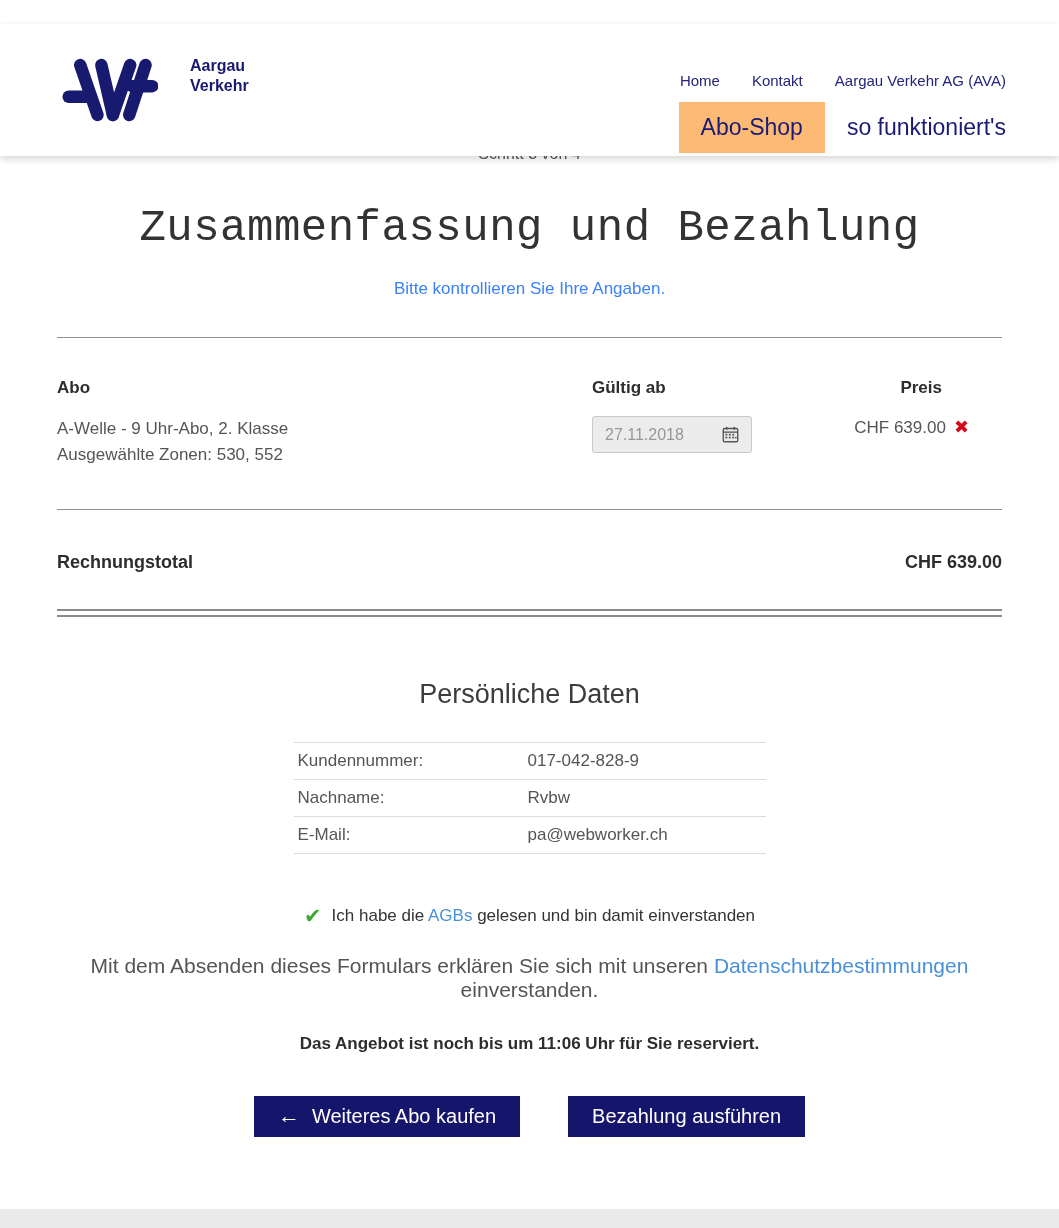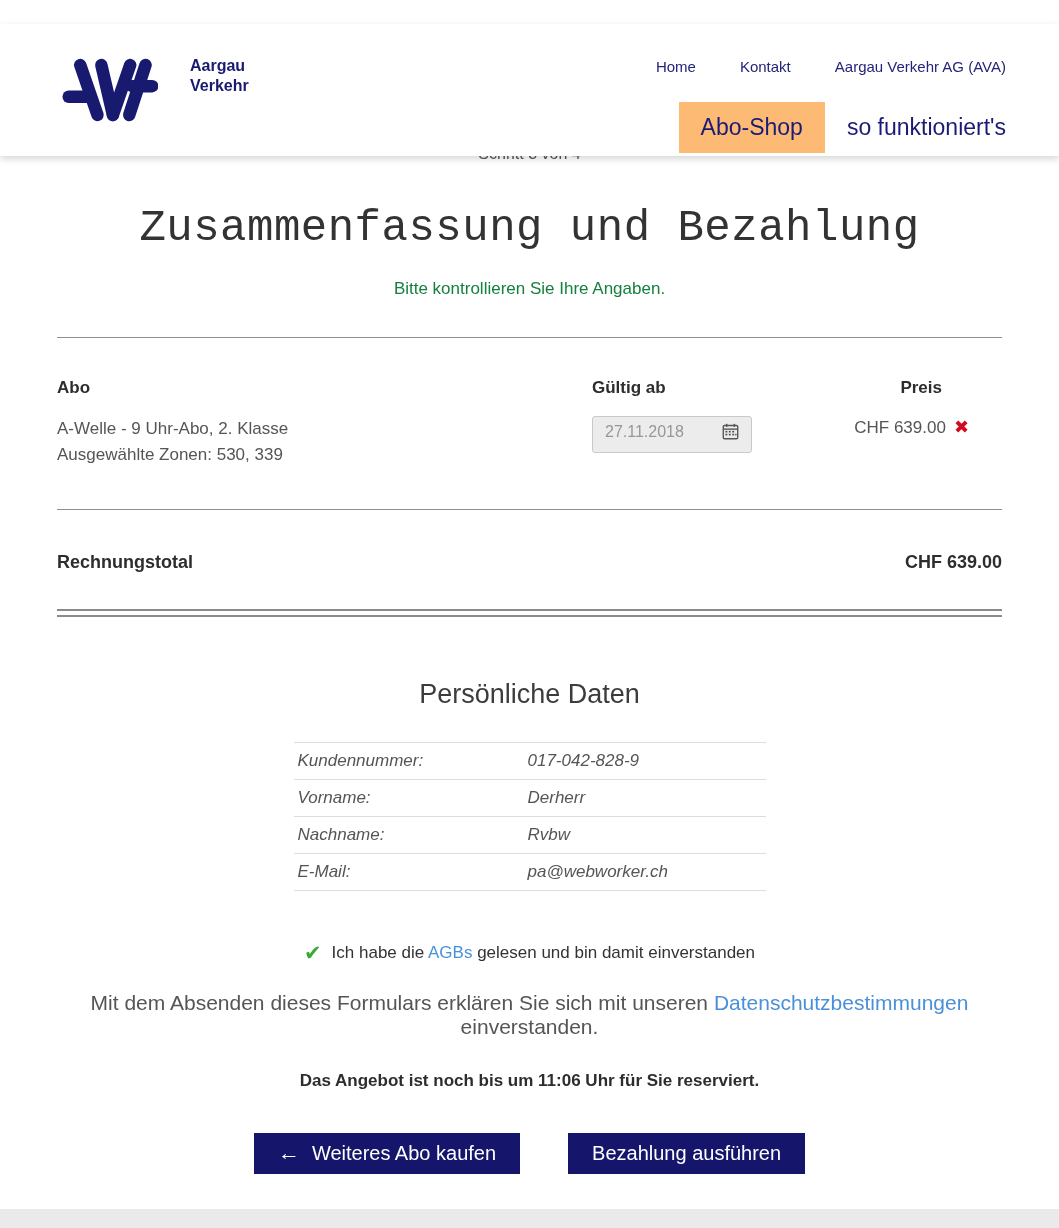--- a/index.html
+++ b/index.html
@@ -15,53 +15,53 @@
     box-shadow:0 3px 7px rgba(0,0,0,.16);
     margin-top:24px;
   }
   .brand { position:absolute; left:62px; top:26px; display:flex; align-items:flex-start; }
   .brand svg { width:96px; height:80px; }
   .brand-text {
     margin-left:32px; margin-top:6px; font-size:16px; font-weight:bold;
     color:#181a70; line-height:1.25;
   }
   .topnav {
-    position:absolute; top:34px; right:53px; display:flex; gap:44px;
+    position:absolute; top:48px; right:53px; display:flex; gap:32px;
     font-size:15px;
   }
   .topnav a { color:#24247c; text-decoration:none; cursor:pointer; }
   .subnav {
     position:absolute; top:78px; right:53px; display:flex; gap:22px; align-items:center;
     font-size:23px;
   }
   .subnav a { color:#1b1b76; text-decoration:none; cursor:pointer; }
   .subnav .active-box { background:#fdba74; padding:12px 22px; }
   
   .step-clip { height:9px; overflow:hidden; text-align:center; }
   .step-clip span {
     display:inline-block; font-size:16px; color:#555; transform:translateY(-11px);
   }
   
   .content { width:945px; margin:0 auto; }
   .page-title {
     margin-top:38px; text-align:center; font-size:44px; font-weight:300;
     color:#333; letter-spacing:.5px;font-family:Liberation Mono, monospace;
   }
-  .page-subtitle { margin-top:26px; text-align:center; font-size:17px; color:#15803d; }
+  .page-subtitle { margin-top:26px; text-align:center; font-size:17px; color:#3b82f6; }
   .hr1 { border:none; border-top:1px solid #8f8f8f; margin-top:38px; }
   
   .order-head, .order-item { display:grid; grid-template-columns:1fr 160px 250px; }
   .order-head { margin-top:40px; font-size:17px; font-weight:bold; color:#2d2d2d; }
   .order-head .mid { text-align:left; }
   .order-head .right { text-align:right; padding-right:60px; }
   .order-item { margin-top:18px; font-size:17px; color:#555; }
   .abo-lines { line-height:1.55; }
   .date-field {
     width:160px; height:37px; background:#ececec; border:1px solid #c9c9c9;
-    border-radius:3px; display:flex; padding:6px 12px;
+    border-radius:3px; display:flex; align-items:center; padding:0 12px;
     cursor:pointer;
   }
   .date-field .date-text { color:#979797; font-size:16px; flex:1; }
   .date-field svg { width:17px; height:17px; }
   .price-line { text-align:right; padding-right:33px; white-space:nowrap; }
   .remove-x {
     color:#d10a1e; font-weight:bold; font-size:18px; margin-left:8px; cursor:pointer;
   }
   .hr2 { border:none; border-top:1px solid #8f8f8f; margin-top:40px; }
   .total-row {
@@ -70,21 +70,21 @@
   }
   .double-line { margin-top:36px; }
   .double-line div { border-top:2px solid #8a8a8a; }
   .double-line div + div { margin-top:4px; }
   
   .personal-title {
     margin-top:62px; text-align:center; font-size:27px; font-weight:300; color:#3c3c3c;
   }
   .personal-table { width:472px; margin:32px auto 0; border-collapse:collapse; }
   .personal-table td {
-    border-top:1px solid #ddd; padding:8px 4px; font-size:17px; color:#555; height:36px;font-style:italic;
+    border-top:1px solid #ddd; padding:8px 4px; font-size:17px; color:#555; height:36px;
   }
   .personal-table tr:last-child td { border-bottom:1px solid #ddd; }
   .personal-table td.lbl { width:230px; }
   
   .agb-row { margin-top:50px; text-align:center; font-size:17px; color:#333; }
   .check { color:#3aaa35; font-size:21px; margin-right:10px; vertical-align:-2px; }
   a.inline-link { color:#4a90d9; text-decoration:none; cursor:pointer; }
   .privacy-row { margin-top:26px; text-align:center; font-size:21px; color:#555; }
   .notice-row { margin-top:32px; text-align:center; font-size:17px; font-weight:bold; color:#2d2d2d; }
   
@@ -146,21 +146,21 @@
 
   <div class="order-head">
     <div>Abo</div>
     <div class="mid">Gültig ab</div>
     <div class="right">Preis</div>
   </div>
 
   <div class="order-item">
     <div class="abo-lines">
       <div>A-Welle - 9 Uhr-Abo, 2. Klasse</div>
-      <div>Ausgewählte Zonen: 530, 339</div>
+      <div>Ausgewählte Zonen: 530, 552</div>
     </div>
     <div>
       <div class="date-field">
         <span class="date-text">27.11.2018</span>
         <svg viewBox="0 0 20 20" aria-hidden="true">
           <rect x="1.5" y="3" width="17" height="15.5" rx="1.5" fill="none" stroke="#555" stroke-width="1.6"></rect>
           <line x1="1.5" y1="7.2" x2="18.5" y2="7.2" stroke="#555" stroke-width="1.6"></line>
           <line x1="5.5" y1="1" x2="5.5" y2="4.5" stroke="#555" stroke-width="1.8"></line>
           <line x1="14.5" y1="1" x2="14.5" y2="4.5" stroke="#555" stroke-width="1.8"></line>
           <g fill="#555">
@@ -194,24 +194,20 @@
 
   <h2 class="personal-title">Persönliche Daten</h2>
 
   <table class="personal-table">
     <tbody>
         <tr>
       <td class="lbl">Kundennummer:</td>
       <td>017-042-828-9</td>
     </tr>
     <tr>
-      <td class="lbl">Vorname:</td>
-      <td>Derherr</td>
-    </tr>
-    <tr>
       <td class="lbl">Nachname:</td>
       <td>Rvbw</td>
     </tr>
     <tr>
       <td class="lbl">E-Mail:</td>
       <td>pa@webworker.ch</td>
     </tr>
   </tbody>
     </table>
 

